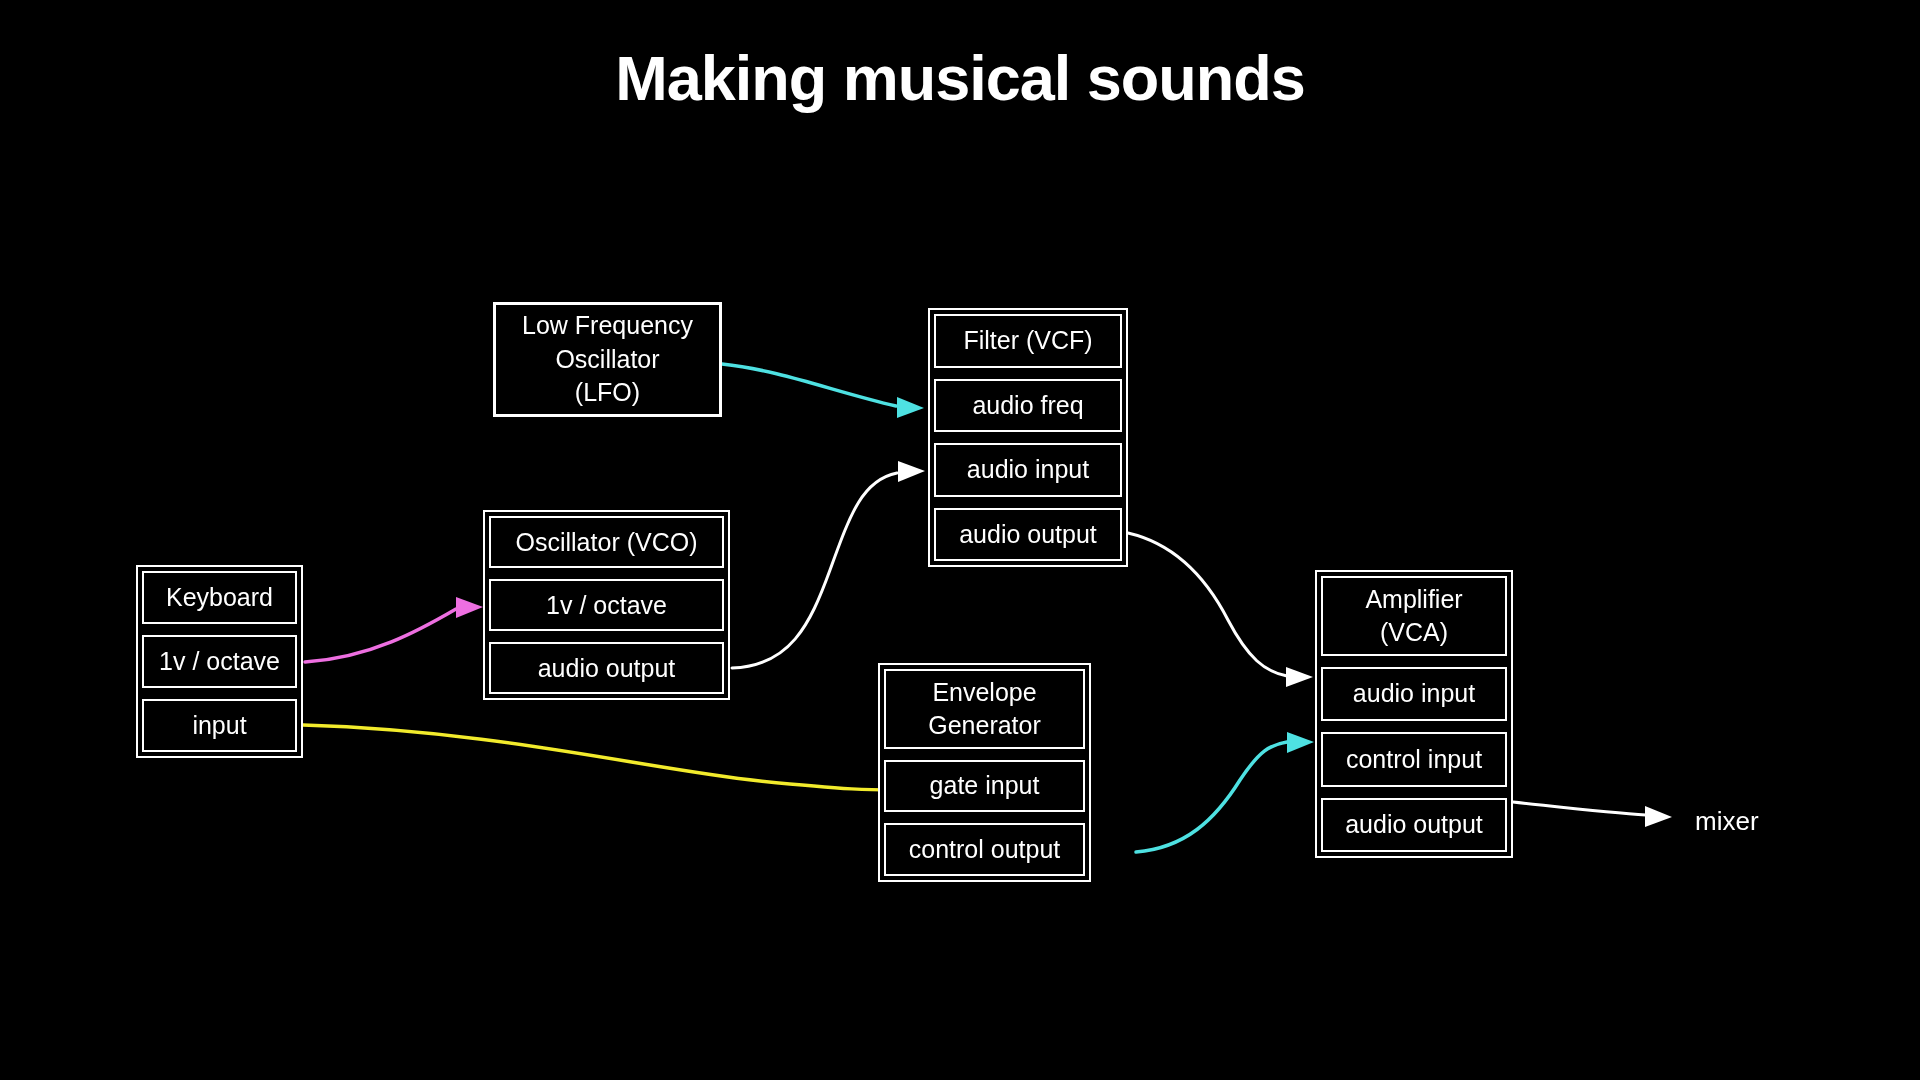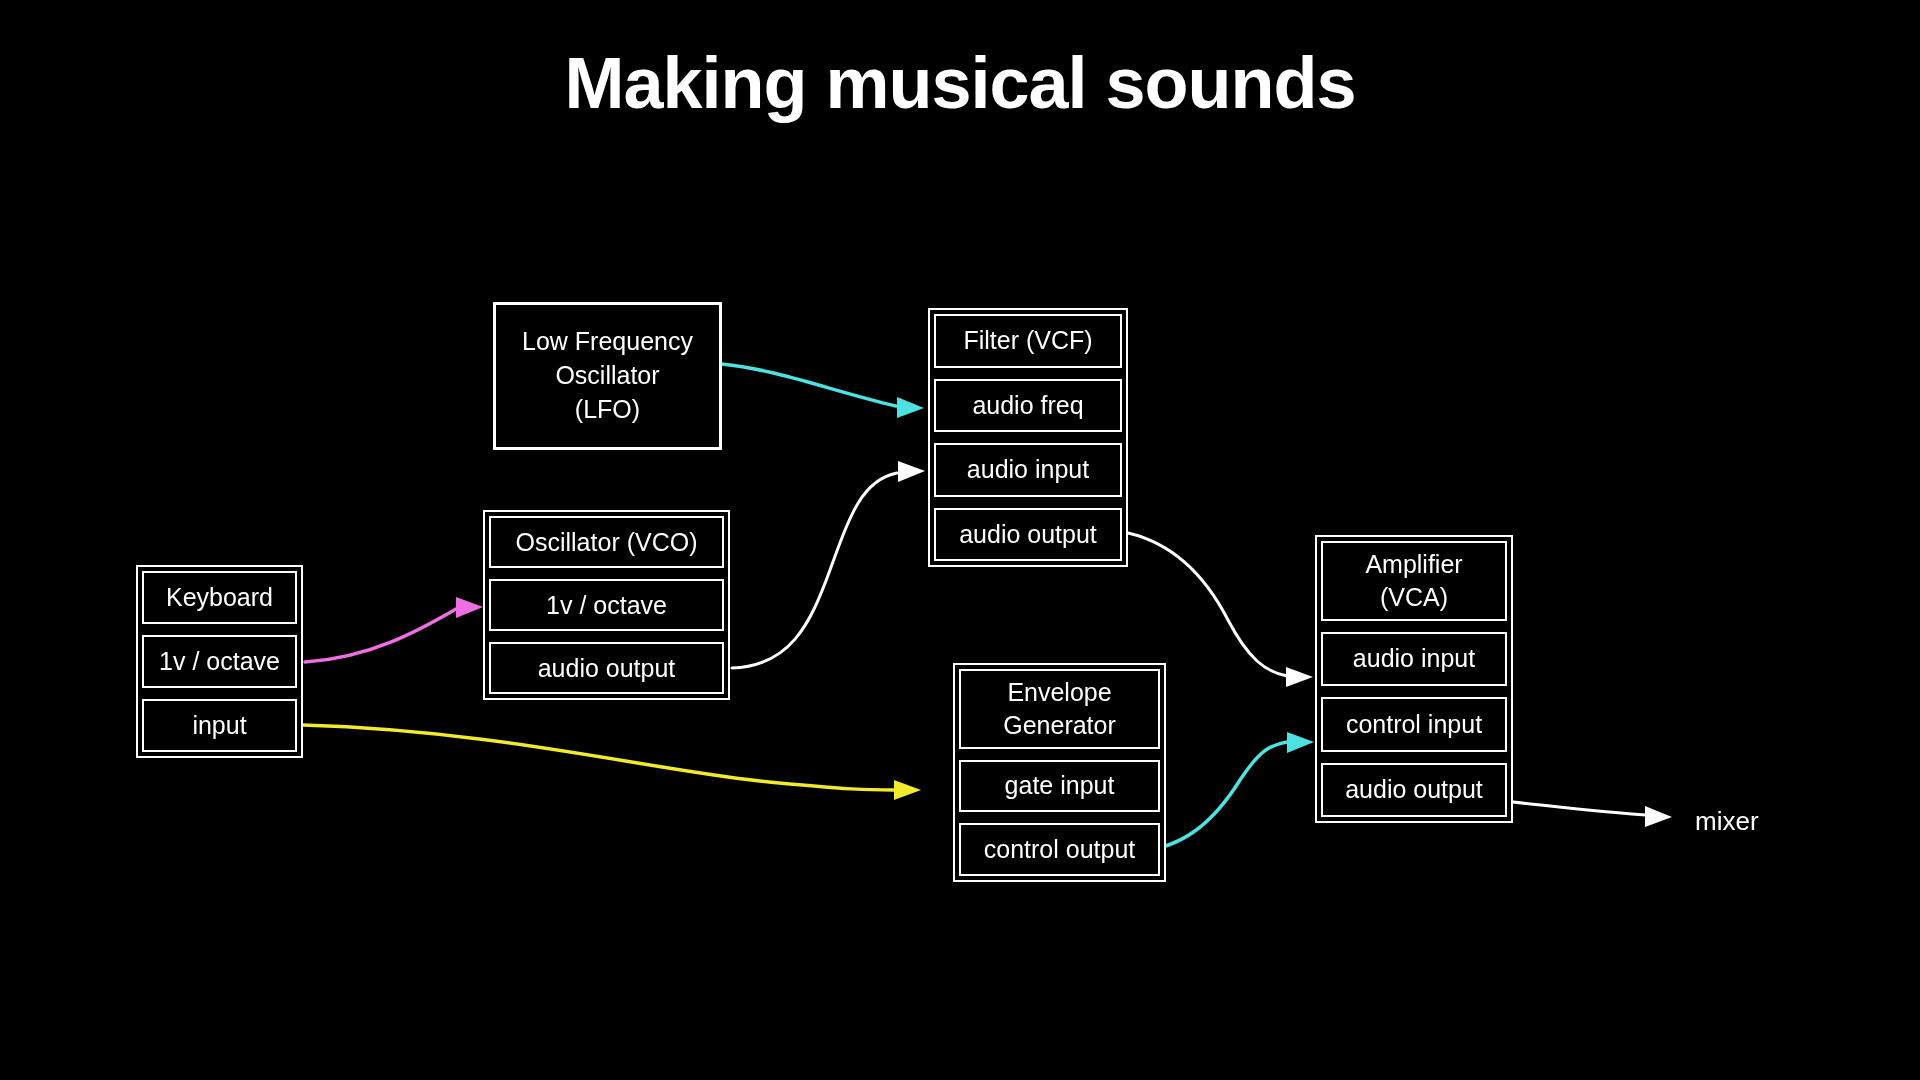--- a/index.html
+++ b/index.html
@@ -1,19 +1,19 @@
 <!DOCTYPE html>
 <html><head>
 <meta charset="utf-8">
 <style>
   html,body{margin:0;padding:0;background:#000;}
   .stage{position:relative;width:1920px;height:1080px;background:#000;overflow:hidden;
          font-family:"Liberation Sans", sans-serif;color:#fff;}
   .slide-title{position:absolute;left:0;top:42px;width:1920px;text-align:center;
-         font-size:72px;font-weight:bold;letter-spacing:-1px;color:#fff;margin:0;}
+         font-size:63px;font-weight:bold;letter-spacing:-1px;color:#fff;margin:0;}
   .wires{position:absolute;left:0;top:0;z-index:1;}
   .node{position:absolute;z-index:2;box-sizing:border-box;border:2px solid #fff;
         background:#000;display:flex;flex-direction:column;gap:11px;padding:4px;}
   .node-plain{position:absolute;z-index:2;box-sizing:border-box;border:3px solid #fff;
         background:#000;display:flex;align-items:center;justify-content:center;
         text-align:center;font-size:25px;line-height:1.35;}
   .cell{box-sizing:border-box;border:2px solid #fff;flex:1;display:flex;
         flex-direction:column;align-items:center;justify-content:center;
         text-align:center;font-size:25px;line-height:1.32;background:#000;}
   .mixer-label{position:absolute;left:1695px;top:806px;font-size:26px;z-index:2;}
@@ -55,21 +55,21 @@
       <span>Keyboard</span>
     </div>
     <div class="cell">
       <span>1v / octave</span>
     </div>
     <div class="cell">
       <span>input</span>
     </div>
   </div>
 
-  <div class="node-plain" style="left:493px;top:302px;width:229px;height:148px">
+  <div class="node-plain" style="left:493px;top:302px;width:229px;height:115px">
     <div>
       <span>Low Frequency</span>
       <span>Oscillator</span>
       <span>(LFO)</span>
     </div>
   </div>
 
   <div class="node" style="left:483px;top:510px;width:247px;height:190px">
     <div class="cell">
       <span>Oscillator (VCO)</span>
@@ -90,34 +90,34 @@
       <span>audio freq</span>
     </div>
     <div class="cell">
       <span>audio input</span>
     </div>
     <div class="cell">
       <span>audio output</span>
     </div>
   </div>
 
-  <div class="node" style="left:953px;top:663px;width:213px;height:219px">
+  <div class="node" style="left:878px;top:663px;width:213px;height:219px">
     <div class="cell" style="flex:1.55">
       <span>Envelope</span>
       <span>Generator</span>
     </div>
     <div class="cell">
       <span>gate input</span>
     </div>
     <div class="cell">
       <span>control output</span>
     </div>
   </div>
 
-  <div class="node" style="left:1315px;top:535px;width:198px;height:288px">
+  <div class="node" style="left:1315px;top:570px;width:198px;height:288px">
     <div class="cell" style="flex:1.5">
       <span>Amplifier</span>
       <span>(VCA)</span>
     </div>
     <div class="cell">
       <span>audio input</span>
     </div>
     <div class="cell">
       <span>control input</span>
     </div>

